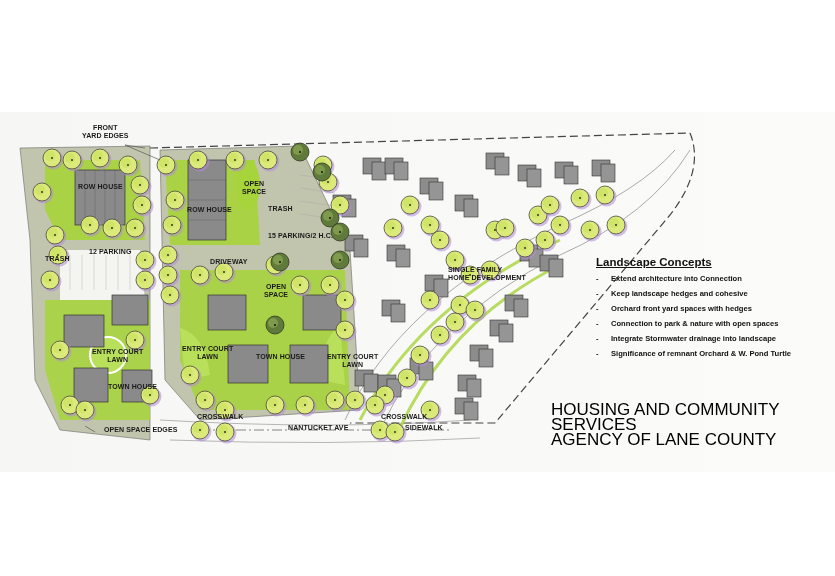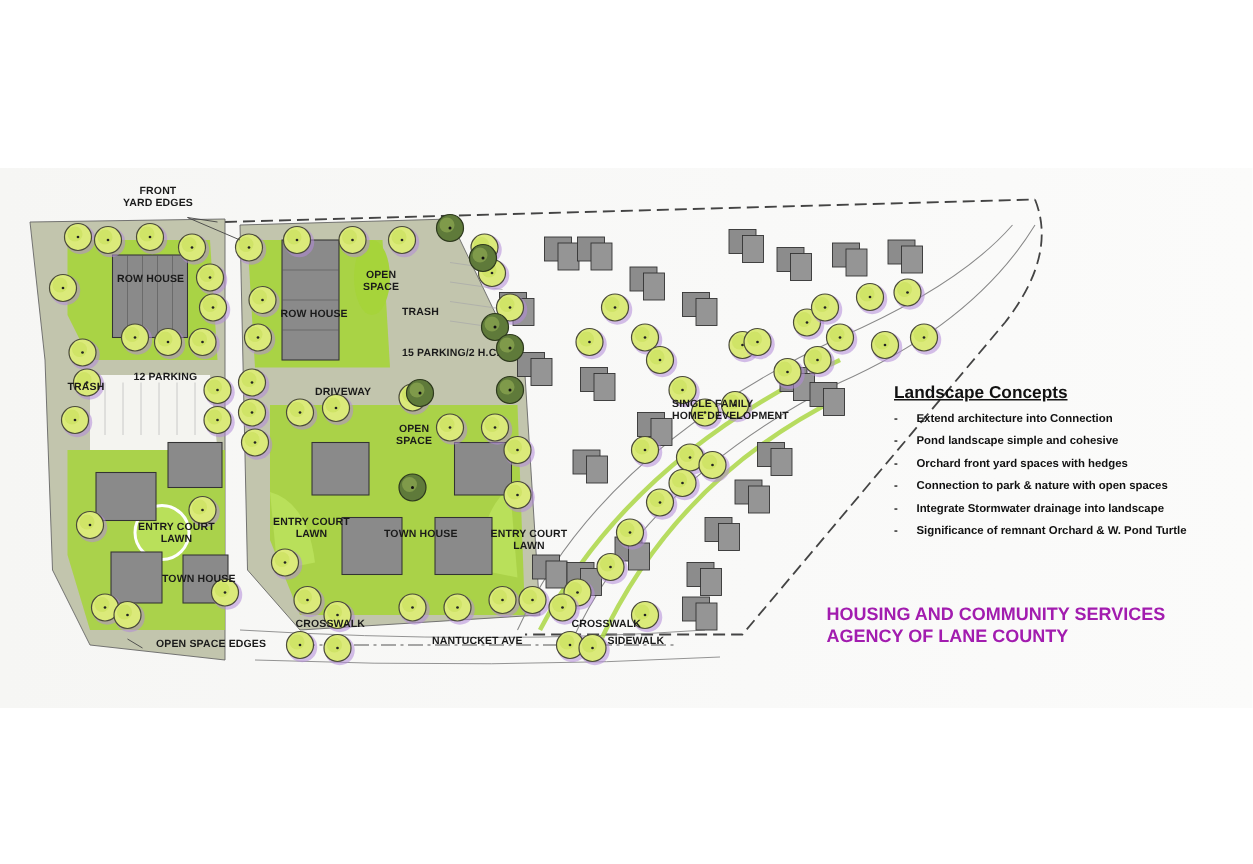--- a/index.html
+++ b/index.html
@@ -12,21 +12,21 @@
          line-height:8px; text-align:center; white-space:nowrap;
          letter-spacing:0.1px; }
   .concepts { position:absolute; left:596px; top:256px; width:236px; }
   .concepts h2 { margin:0 0 6px 0; font-size:11.5px; font-weight:bold; color:#111;text-decoration:underline; }
   .concepts ul { list-style:none; margin:0; padding:0; }
   .concepts li { font-size:7.6px; font-weight:bold; color:#111; height:15px;
                  display:flex; align-items:flex-start; }
   .concepts li .dash { width:15px; flex:none; }
   .title-block { position:absolute; left:551px; top:402px; }
   .title-block .t1 { font-size:16px; font-weight:bold; color:#111; line-height:17px; letter-spacing:0.2px; }
-  .title-block .t2 { font-size:12px; font-weight:bold; color:#a21caf; line-height:15px; }
+  .title-block .t2 { font-size:17px; font-weight:normal; color:#000000; line-height:15px; }
 </style>
 </head>
 <body>
 
 <div class="panel"></div>
 
 <svg class="plan" viewBox="0 0 835 576" xmlns="http://www.w3.org/2000/svg">
   <defs>
     <g id="tree">
       <circle cx="1.5" cy="1.5" r="10" fill="#b28ad8" opacity="0.55"></circle>
@@ -275,21 +275,21 @@
 
 <div class="concepts">
   <h2>Landscape Concepts</h2>
   <ul>
     <li>
         <span class="dash">-</span>
         <span>Extend architecture into Connection</span>
       </li>
     <li>
         <span class="dash">-</span>
-        <span>Pond landscape simple and cohesive</span>
+        <span>Keep landscape hedges and cohesive</span>
       </li>
     <li>
         <span class="dash">-</span>
         <span>Orchard front yard spaces with hedges</span>
       </li>
     <li>
         <span class="dash">-</span>
         <span>Connection to park &amp; nature with open spaces</span>
       </li>
     <li>

